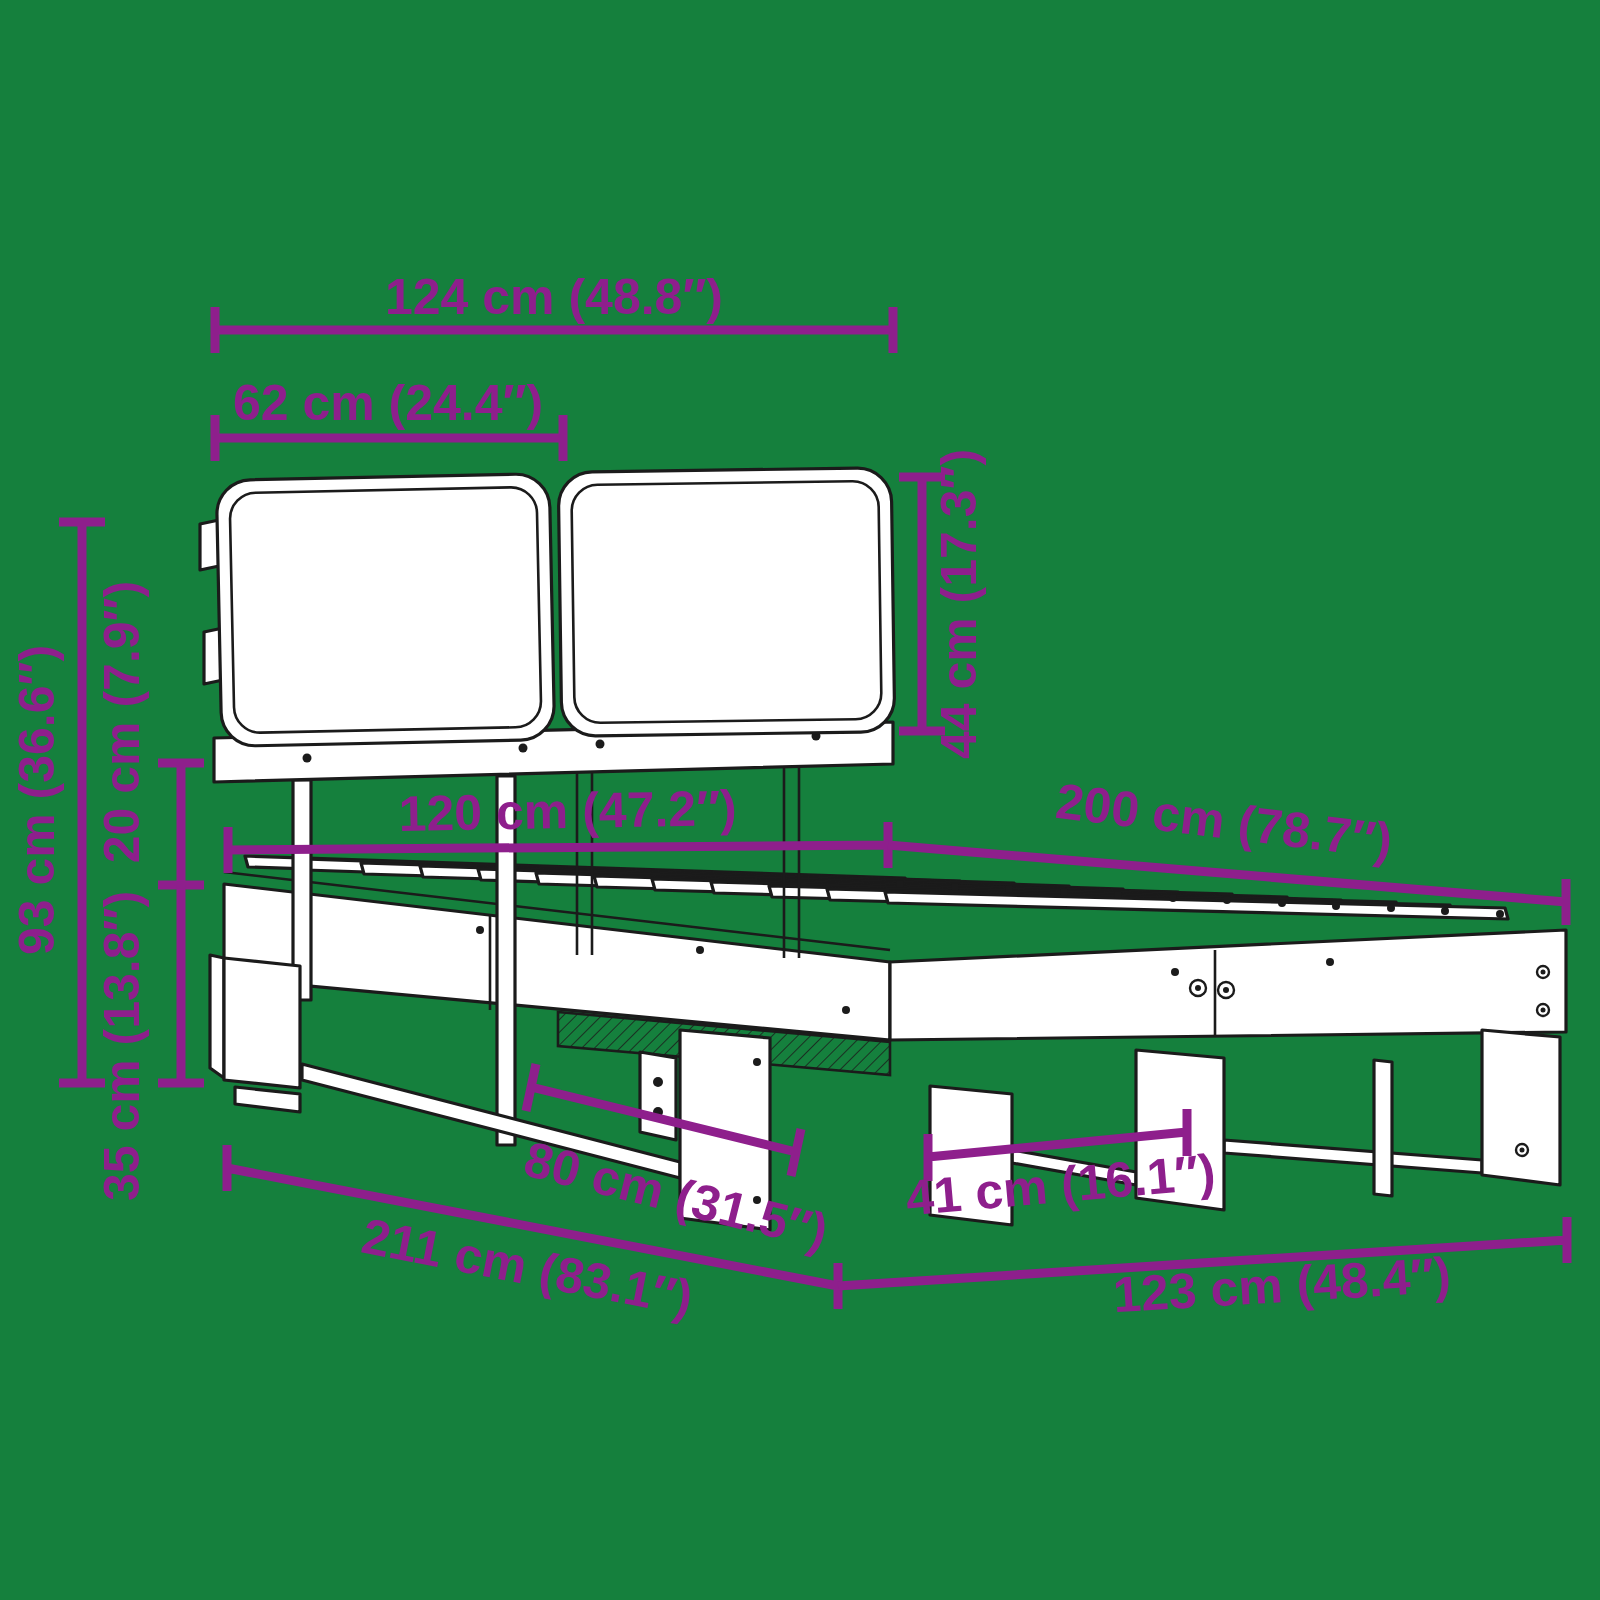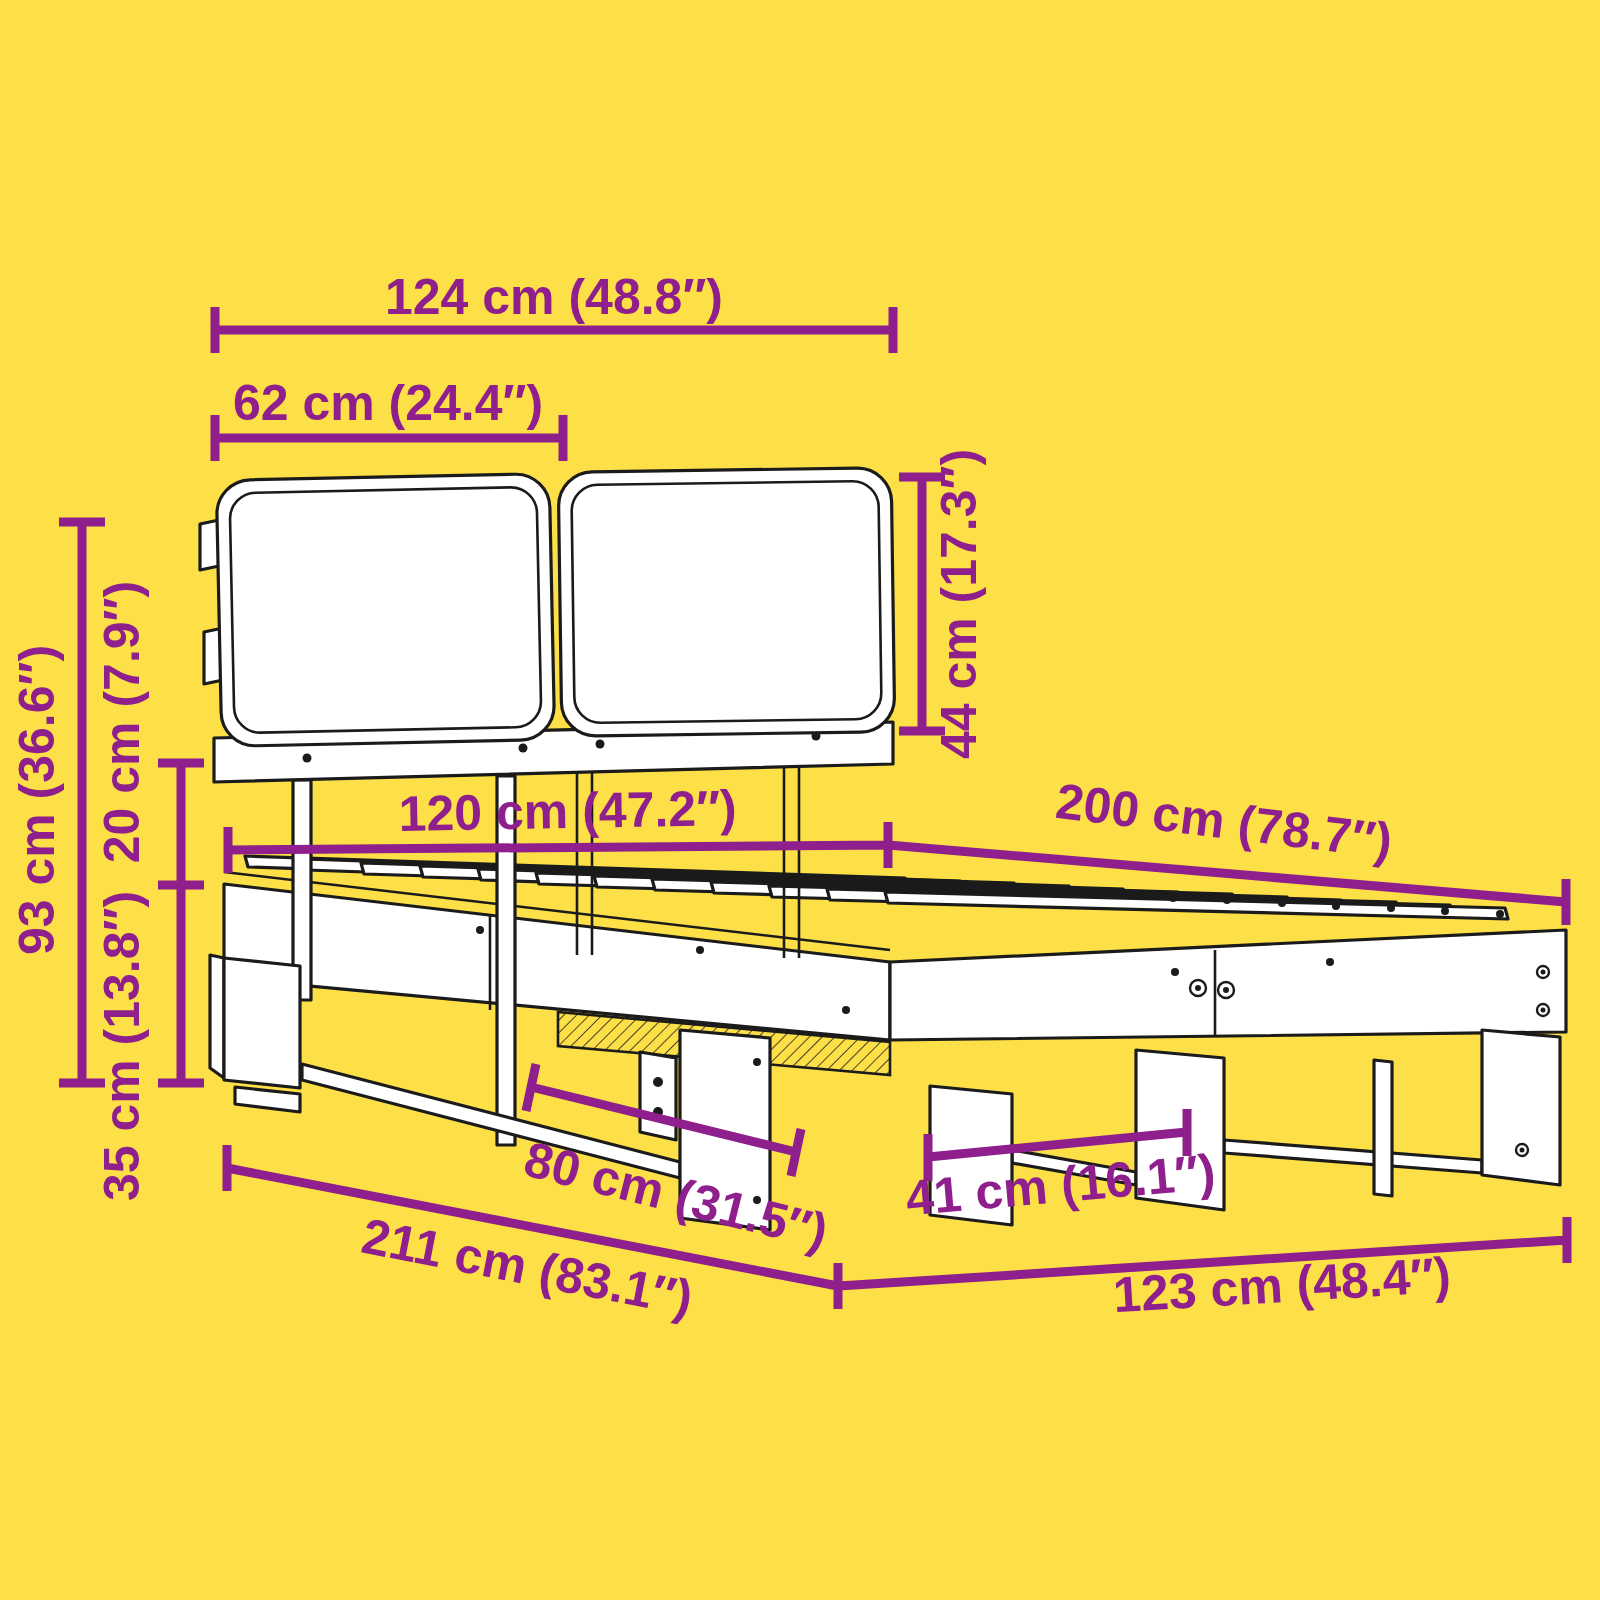--- a/index.html
+++ b/index.html
@@ -1,16 +1,16 @@
 <!DOCTYPE html>
 <html><head>
 <meta charset="utf-8">
 <style>
   html,body{margin:0;padding:0;background:#ffffff;}
-  .stage{width:1600px;height:1600px;position:relative;background:#fde047;overflow:hidden;}
+  .stage{width:1600px;height:1600px;position:relative;background:#15803d;overflow:hidden;}
   svg{display:block;}
   .face{fill:#ffffff;stroke:#1b1b1b;stroke-width:3.2;stroke-linejoin:round;}
   .thin{fill:none;stroke:#1b1b1b;stroke-width:2.6;stroke-linejoin:round;}
   .dot{fill:#1b1b1b;stroke:none;}
   .screw{fill:#ffffff;stroke:#1b1b1b;stroke-width:2.4;}
   .dim{fill:none;stroke:#8e1f8c;stroke-width:9;stroke-linecap:butt;}
   .dimtext{fill:#8e1f8c;font-family:"Liberation Sans",sans-serif;font-weight:700;font-size:50px;text-anchor:middle;}
 </style>
 </head>
 <body>

